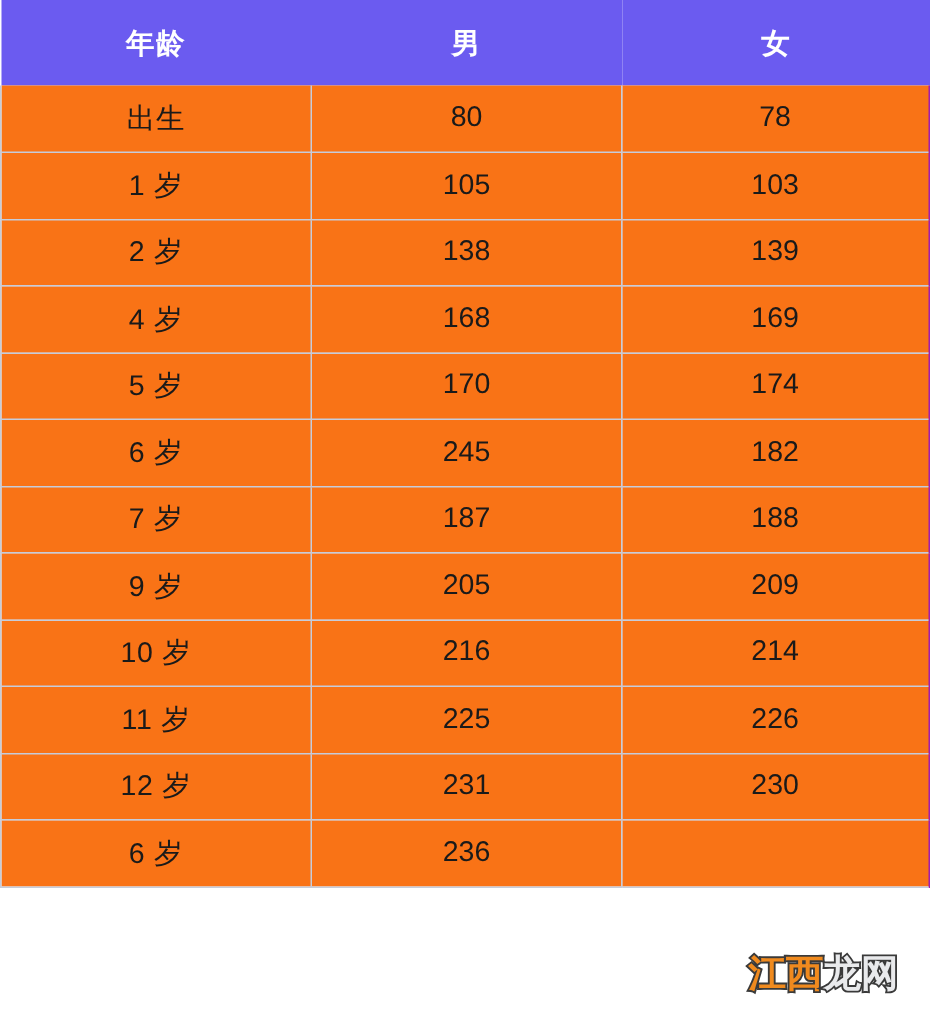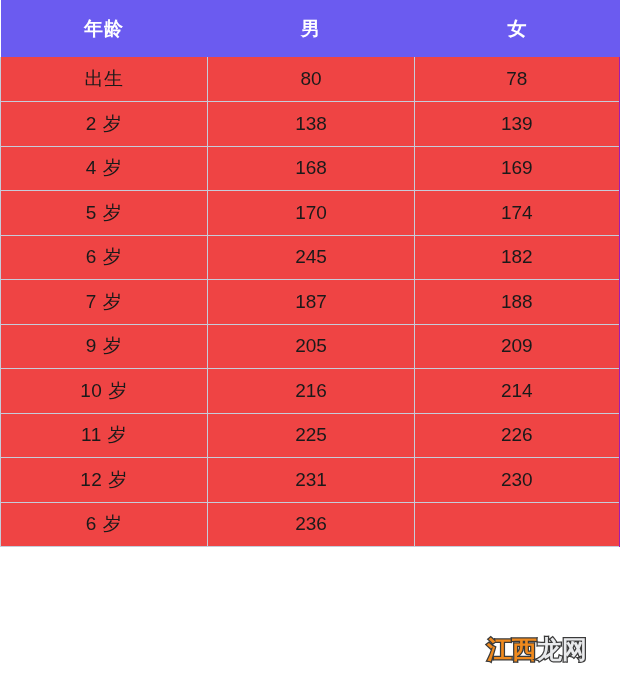--- a/index.html
+++ b/index.html
@@ -53,21 +53,21 @@
   }
   tbody td {
     border: 1px solid #c6ccda;
     border-top: none;
     color: #1a1a1a;
     font-size: 19px;
     font-weight: normal;
     text-align: center;
     vertical-align: middle;
     padding: 0;
-    background: #ef4444;
+    background: #f97316;
   }
   tbody tr:first-child td {
     border-top: none;
   }
   tbody td:first-child {
     border-left: 1px solid #c6ccda;
   }
   tbody td:last-child {
     border-right: 4px solid #a21caf;
   }
@@ -85,21 +85,21 @@
     letter-spacing: 0px;
     line-height: 1;
     white-space: nowrap;
     pointer-events: none;
     user-select: none;
   }
   .watermark span {
     -webkit-text-stroke: 2.5px #3a3a3a;
     paint-order: stroke fill;
   }
-  .watermark .wm-a { color: #f08a1e; }
+  .watermark .wm-a { color: #f08a1e; margin-left: 12px; }
   .watermark .wm-b { color: #e9eaec; }
 </style>
 </head>
 <body>
 
 <div id="growth-table-wrap">
 
   <table class="growth-table">
     <colgroup>
       <col class="c-age">
@@ -111,20 +111,25 @@
         <th>年龄</th>
         <th>男</th>
         <th>女</th>
       </tr>
     </thead>
     <tbody id="table-body">
         <tr>
           <td class="cell-age">出生</td>
           <td>80</td>
           <td>78</td>
+        </tr>
+        <tr>
+          <td class="cell-age">1 岁</td>
+          <td>105</td>
+          <td>103</td>
         </tr>
         <tr>
           <td class="cell-age">2 岁</td>
           <td>138</td>
           <td>139</td>
         </tr>
         <tr>
           <td class="cell-age">4 岁</td>
           <td>168</td>
           <td>169</td>

